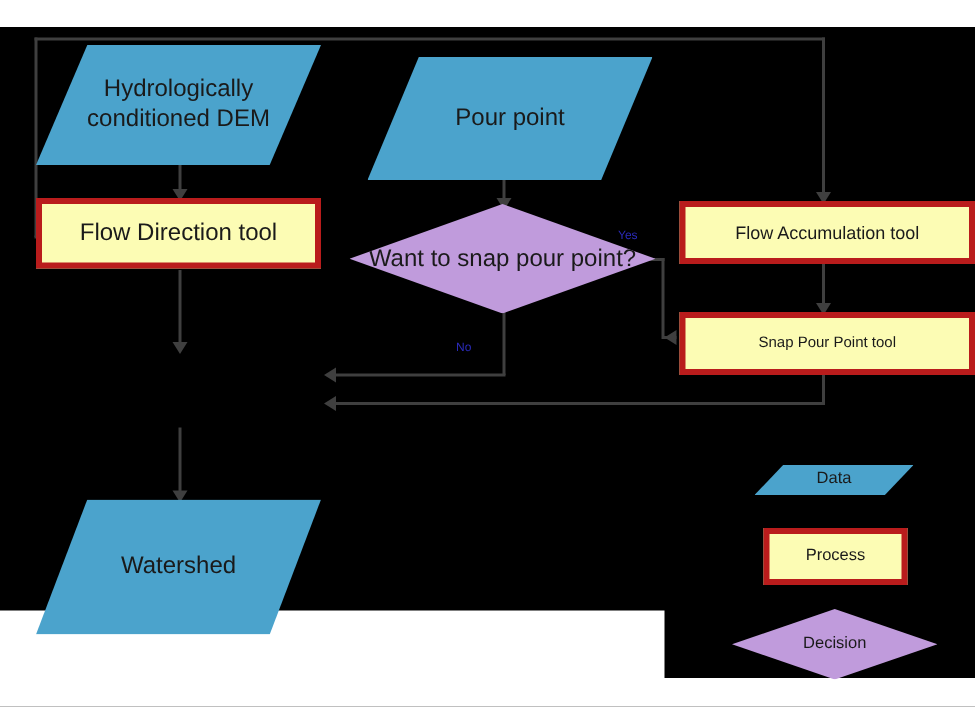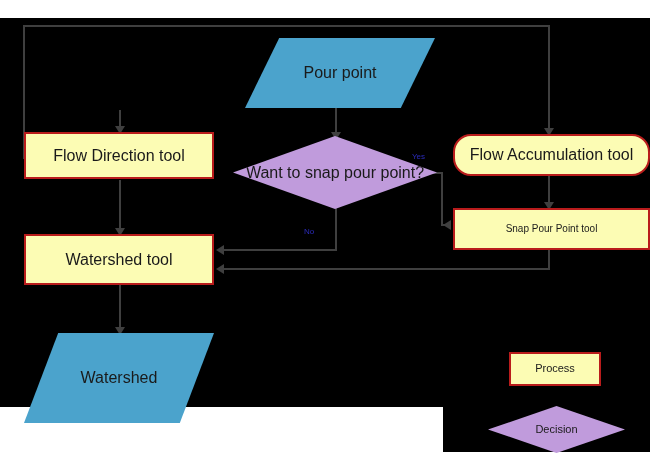--- a/index.html
+++ b/index.html
@@ -7,21 +7,21 @@
        font-family:"Liberation Sans","DejaVu Sans",sans-serif;}
   #canvas{position:absolute;left:0;top:0;width:650px;height:471px;}
 
   .blackbg{position:absolute;background:#000000;}
   #bg-main{left:0;top:18px;width:650px;height:389px;}
   #bg-legend{left:443px;top:406px;width:207px;height:46px;}
 
   .node{position:absolute;box-sizing:border-box;display:flex;
         align-items:center;justify-content:center;text-align:center;
         color:#1a1a1a;}
-  .proc{background:#fcfcb4;border:2px solid #b91c1c;}
+  .proc{background:#fcfcb4;border:4px solid #b91c1c;}
   .para{background:#4ba3cc;}
   .dec{background:#c09bdc;}
 
   .para-shape{clip-path:polygon(18% 0,100% 0,82% 100%,0 100%);}
   .dec-shape{clip-path:polygon(50% 0,100% 50%,50% 100%,0 50%);}
 
   .lbl{position:relative;z-index:2;line-height:1.25;padding:0 6px;}
 
   
   .ln{position:absolute;background:#3f3f3f;}
@@ -79,49 +79,52 @@
   <div class="ln lnh" style="left:219px;top:249px;width:118px;"></div>
   <div class="arrow arr-left" style="left:216px;top:245px;"></div>
 
   <div class="ln lnv" style="left:548px;top:250px;height:19px;"></div>
   <div class="ln lnh" style="left:219px;top:268px;width:331px;"></div>
   <div class="arrow arr-left" style="left:216px;top:264px;"></div>
 
   <div class="branch" style="left:412px;top:152px;">Yes</div>
   <div class="branch" style="left:304px;top:227px;">No</div>
 
+  <div class="node para para-shape" style="left:24px;top:30px;width:190px;height:80px;font-size:16px;">
+    <span class="lbl">Hydrologically conditioned DEM</span>
+  </div>
 
-  <div class="node para para-shape" style="left:245px;top:38px;width:190px;height:70px;font-size:16px;">
+  <div class="node para para-shape" style="left:245px;top:38px;width:190px;height:82px;font-size:16px;">
     <span class="lbl">Pour point</span>
   </div>
 
   <div class="node proc" style="left:24px;top:132px;width:190px;height:47px;font-size:16px;">
     <span class="lbl">Flow Direction tool</span>
   </div>
 
-  <div class="node proc" style="left:453px;top:134px;width:197px;height:42px;font-size:16px;border-radius:18px;">
+  <div class="node proc" style="left:453px;top:134px;width:197px;height:42px;font-size:12px;">
     <span class="lbl">Flow Accumulation tool</span>
   </div>
 
   <div class="node dec dec-shape" style="left:233px;top:136px;width:204px;height:73px;font-size:16px;">
     <span class="lbl">Want to snap pour point?</span>
   </div>
 
   <div class="node proc" style="left:453px;top:208px;width:197px;height:42px;font-size:10px;">
     <span class="lbl">Snap Pour Point tool</span>
   </div>
 
-  <div class="node proc" style="left:24px;top:234px;width:190px;height:51px;font-size:16px;">
-    <span class="lbl">Watershed tool</span>
-  </div>
 
   <div class="node para para-shape" style="left:24px;top:333px;width:190px;height:90px;font-size:16px;">
     <span class="lbl">Watershed</span>
   </div>
 
+  <div class="legend-item para para-shape" style="left:503px;top:310px;width:106px;height:20px;">
+    <span class="lbl">Data</span>
+  </div>
 
   <div class="legend-item dec dec-shape" style="left:488px;top:406px;width:137px;height:47px;">
     <span class="lbl">Decision</span>
   </div>
 
   <div class="legend-item proc" style="left:509px;top:352px;width:88px;height:30px;">
     <span class="lbl">Process</span>
   </div>
 
 </div>

